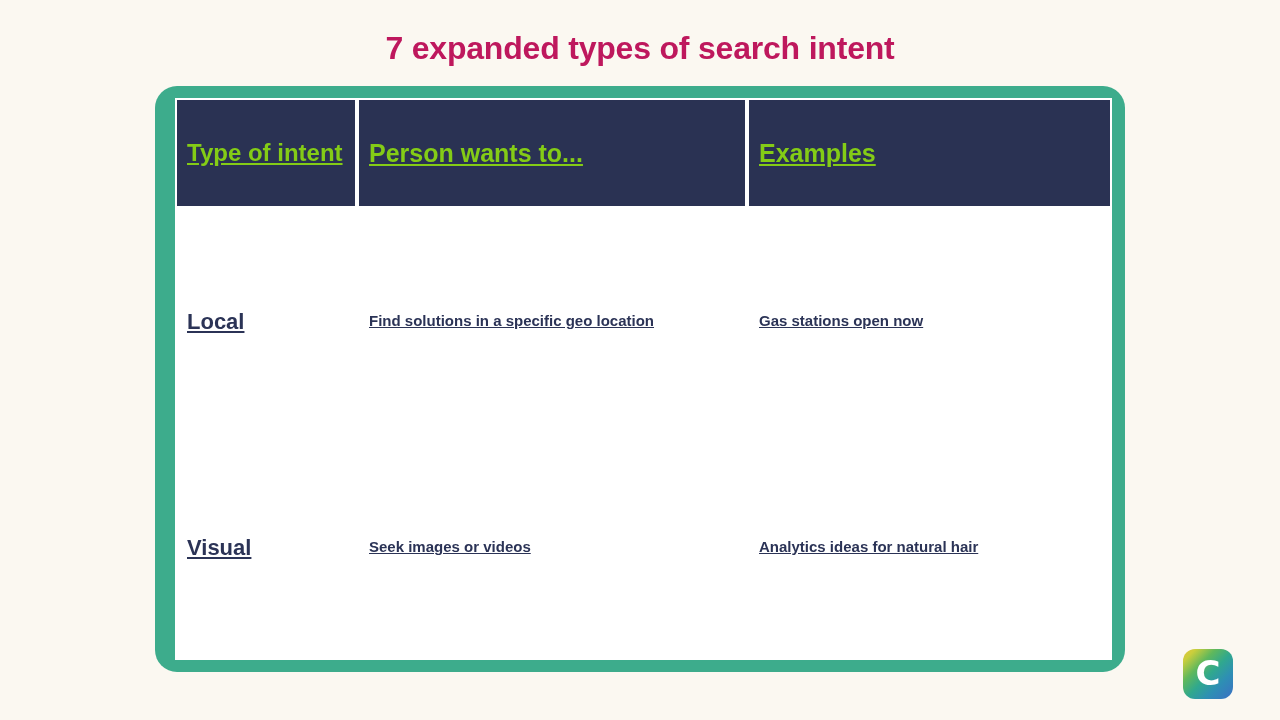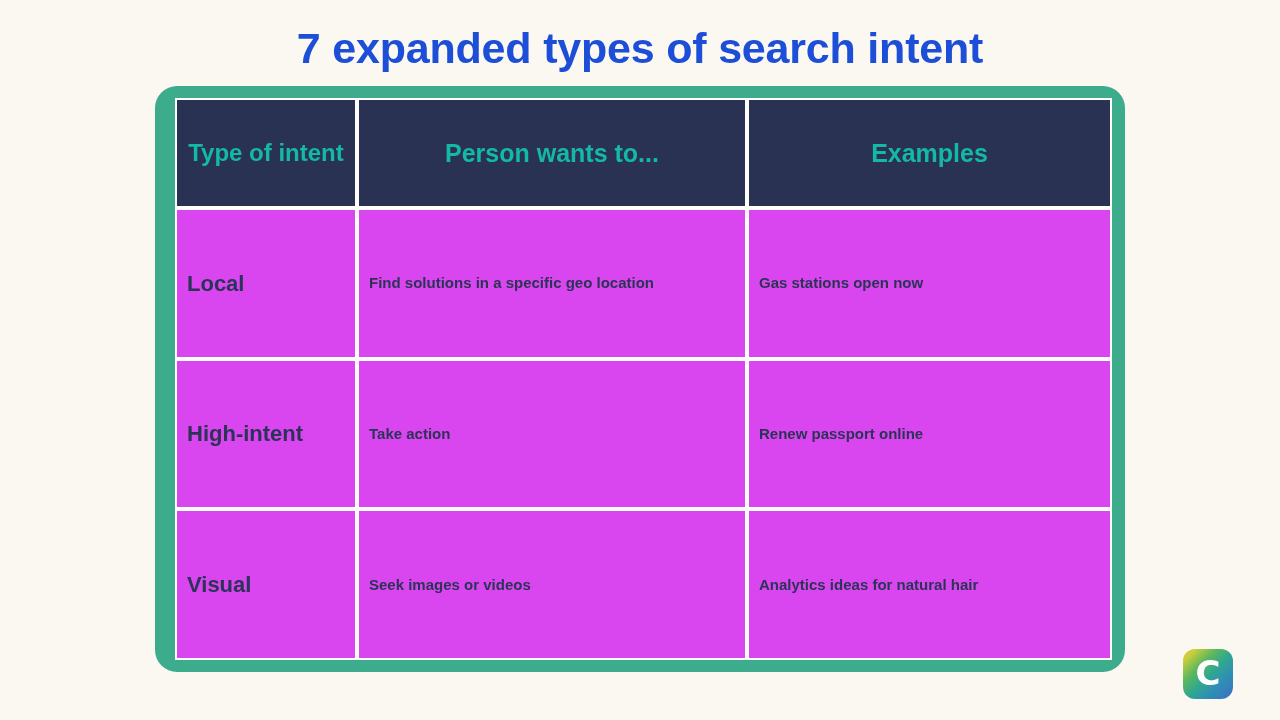--- a/index.html
+++ b/index.html
@@ -21,23 +21,23 @@
     background: #FBF8F1;
   }
 
   
   .page-title {
     position: absolute;
     top: 26px;
     left: 0;
     width: 1280px;
     text-align: center;
-    font-size: 43px;
+    font-size: 32px;
     font-weight: bold;
-    color: #1d4ed8;
+    color: #be185d;
     letter-spacing: -0.2px;
     line-height: 44px;
   }
 
   
   .table-frame {
     position: absolute;
     left: 155px;
     top: 86px;
     width: 970px;
@@ -63,37 +63,39 @@
   .intent-table th,
   .intent-table td {
     border: 2px solid #FFFFFF;
     box-sizing: border-box;
     padding: 6px 10px;
   }
 
   
   .intent-table thead th {
     background: #2A3253;
-    color: #14b8a6;
+    color: #84cc16;
     font-size: 25px;
     font-weight: bold;
     line-height: 38px;
-    text-align: center;
+    text-align: left;
     height: 110px;
     vertical-align: middle;
+    text-decoration: underline;
   }
   .intent-table thead th.col-type {
     font-size: 24px;
   }
 
   
   .intent-table tbody td {
-    background: #d946ef;
+    background: #ffffff;
     color: #2B3356;
     vertical-align: middle;
+    text-decoration: underline;
   }
 
   .cell-type {
     text-align: left;
     font-size: 22px;
     font-weight: bold;
     line-height: 31px;
     padding-left: 10px !important;
   }
 
@@ -154,25 +156,20 @@
           <th>Examples</th>
         </tr>
       </thead>
       <tbody>
         <tr>
           <td class="cell-type">Local</td>
           <td class="cell-want">Find solutions in a specific geo location</td>
           <td class="cell-example">Gas stations open now</td>
         </tr>
         <tr>
-          <td class="cell-type">High-intent</td>
-          <td class="cell-want">Take action</td>
-          <td class="cell-example">Renew passport online</td>
-        </tr>
-        <tr>
           <td class="cell-type">Visual</td>
           <td class="cell-want">Seek images or videos</td>
           <td class="cell-example">Analytics ideas for natural hair</td>
         </tr>
       </tbody>
     </table>
   </div>
 
   <div class="logo">
     <span class="logo-letter">C</span>

